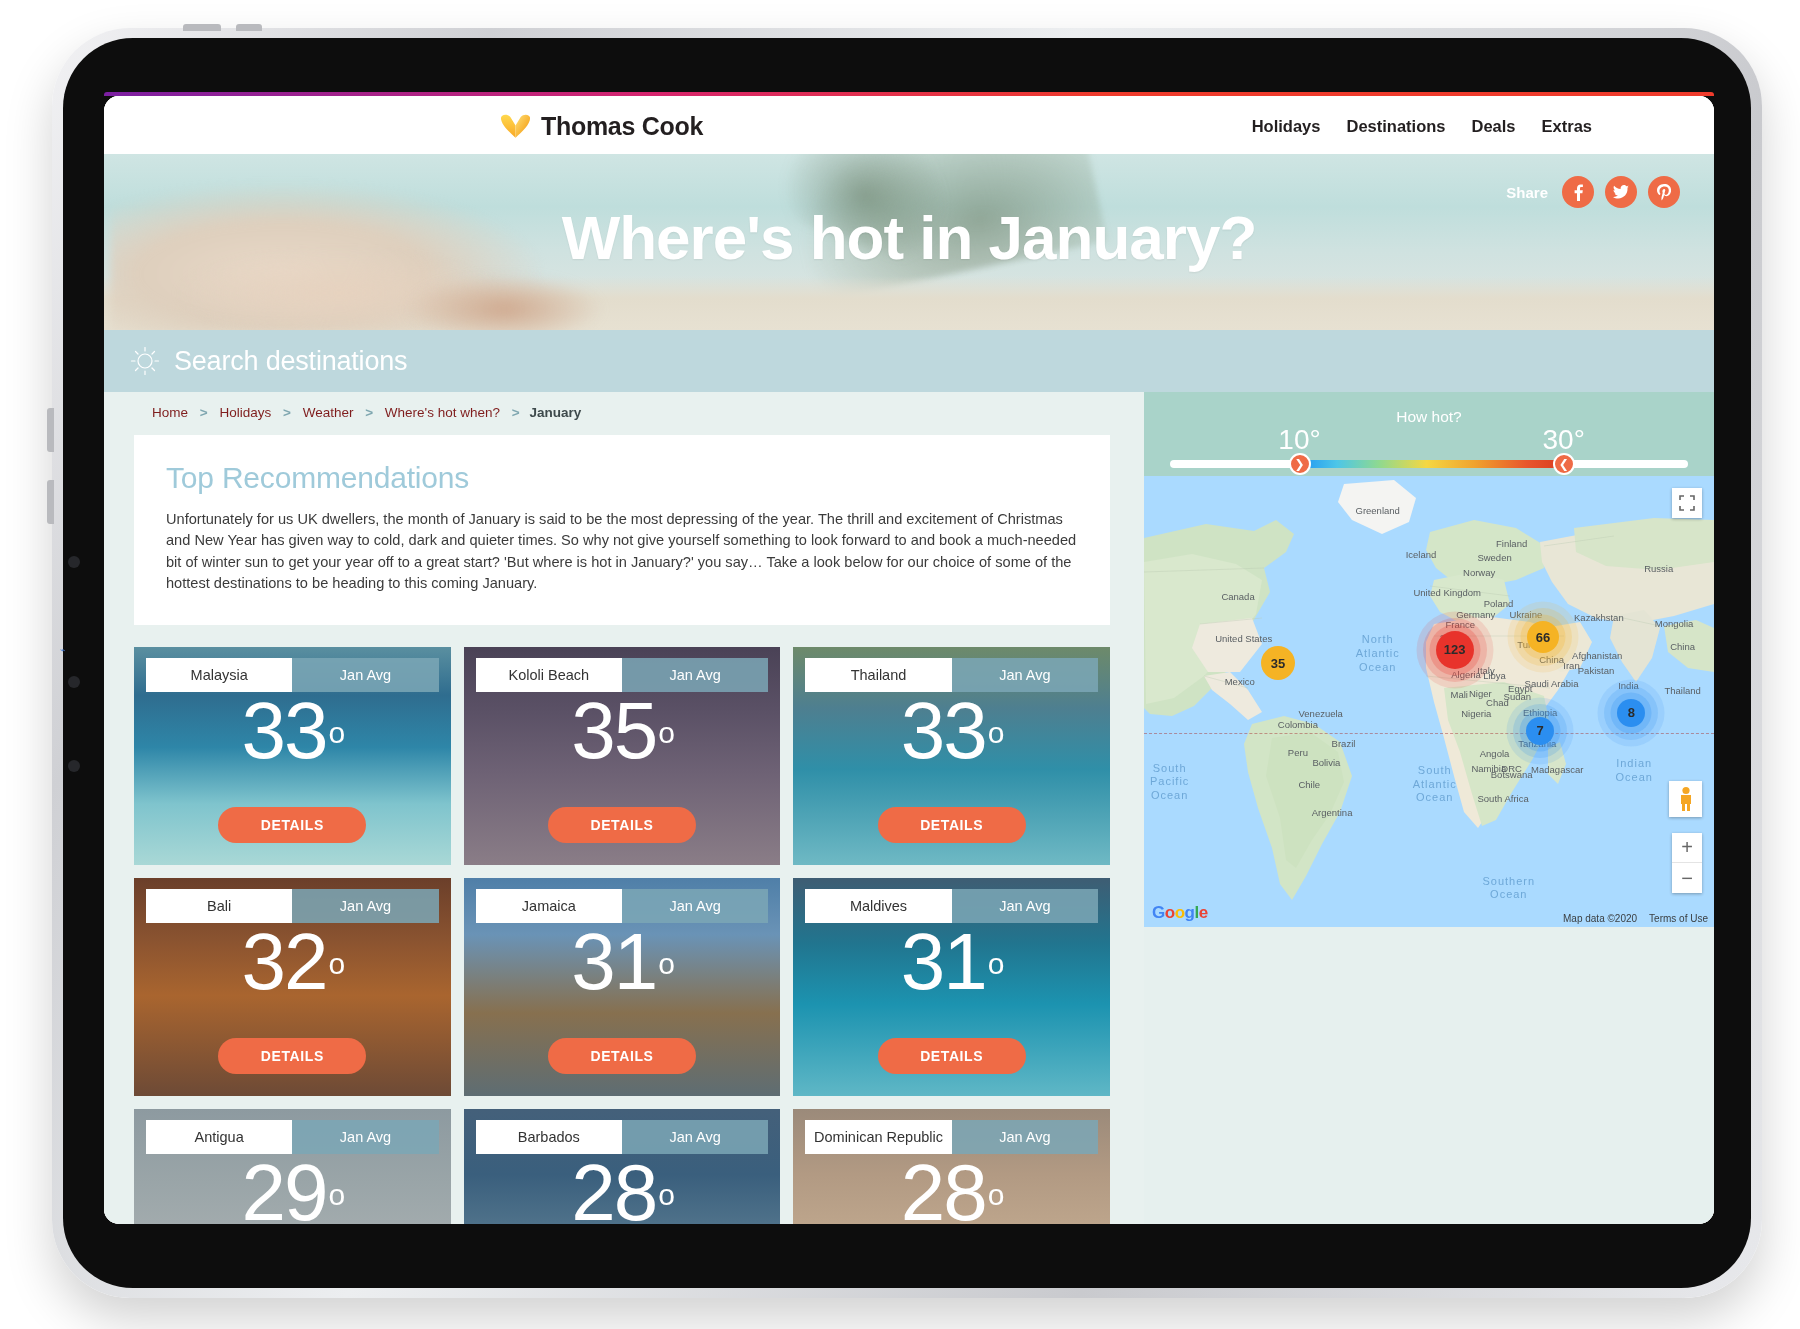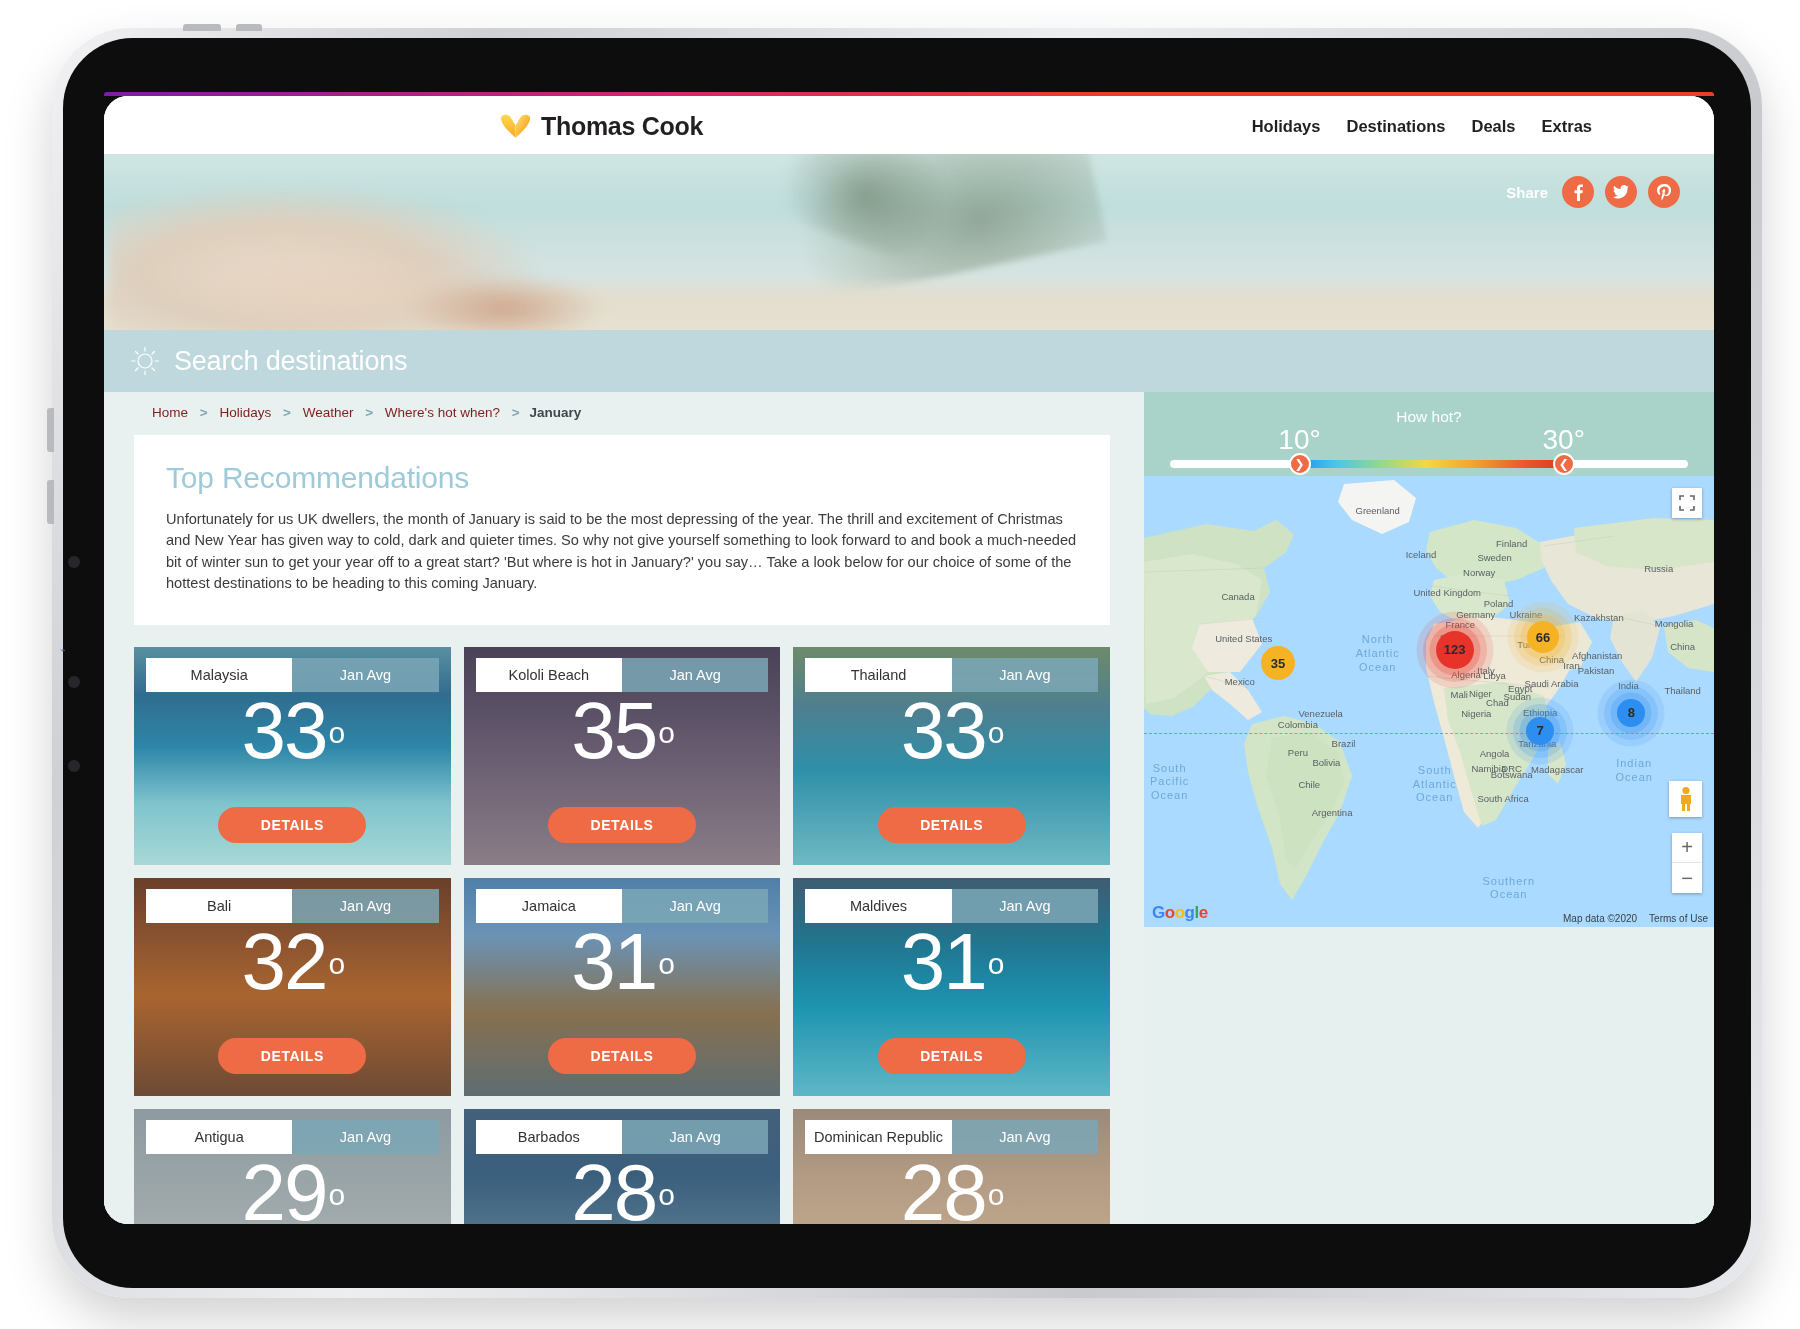--- a/index.html
+++ b/index.html
@@ -27,21 +27,21 @@
     position: absolute;
     left: 63px; top: 38px;
     width: 1688px; height: 1250px;
     border-radius: 70px;
     background: #0d0d0d;
   }
   .tablet-screen {
     position: absolute;
     left: 104px; top: 96px;
     width: 1610px; height: 1128px;
-    border-radius: 24px;
+    border-radius: 15px;
     overflow: hidden;
     background: #ffffff;
   }
   .topline {
     position: absolute; left: 104px; top: 92px;
     width: 1610px; height: 4px;
     background: linear-gradient(90deg,#7b1fa2 0%, #d6256e 34%, #ef3b2c 62%, #ef3b2c 100%);
     border-radius: 3px 3px 0 0;
     z-index: 5;
   }
@@ -378,20 +378,21 @@
         </nav>
       </div>
 
       <div class="hero">
         <div class="hero-frond"></div>
         <div class="hero-frond2"></div>
         <div class="hero-sand"></div>
         <div class="hero-body"></div>
         <div class="hero-body2"></div>
         <div class="hero-body3"></div>
+        <div class="hero-title">Where's hot in January?</div>
         <div class="share-wrap">
           <span class="share-label">Share</span>
           <div class="share-btn">
             <svg width="9" height="17" viewBox="0 0 9 17">
               <path fill="#fff" d="M6 17V9.2h2.4l.4-2.9H6V4.5c0-.8.2-1.4 1.4-1.4H8.9V.5C8.6.5 7.7.4 6.7.4 4.5.4 3 1.7 3 4.2v2.1H.6v2.9H3V17H6z"></path>
             </svg>
           </div>
           <div class="share-btn">
             <svg width="16" height="14" viewBox="0 0 16 14">
               <path fill="#fff" d="M16 1.7c-.6.3-1.2.5-1.9.6.7-.4 1.2-1.1 1.4-1.8-.6.4-1.3.6-2.1.8C12.8.5 11.9 0 11 0 9.1 0 7.6 1.5 7.6 3.3c0 .3 0 .5.1.8C4.9 4 2.6 2.7 1.1.8c-.3.5-.5 1.1-.5 1.7 0 1.1.6 2.1 1.5 2.8-.6 0-1.1-.2-1.6-.4 0 1.6 1.2 3 2.7 3.3-.3.1-.6.1-.9.1-.2 0-.4 0-.6-.1.4 1.3 1.7 2.3 3.2 2.3-1.2.9-2.6 1.4-4.2 1.4H0c1.5 1 3.3 1.5 5.2 1.5 6 0 9.3-4.9 9.3-9.1V3c.6-.4 1.1-1 1.5-1.3z"></path>

